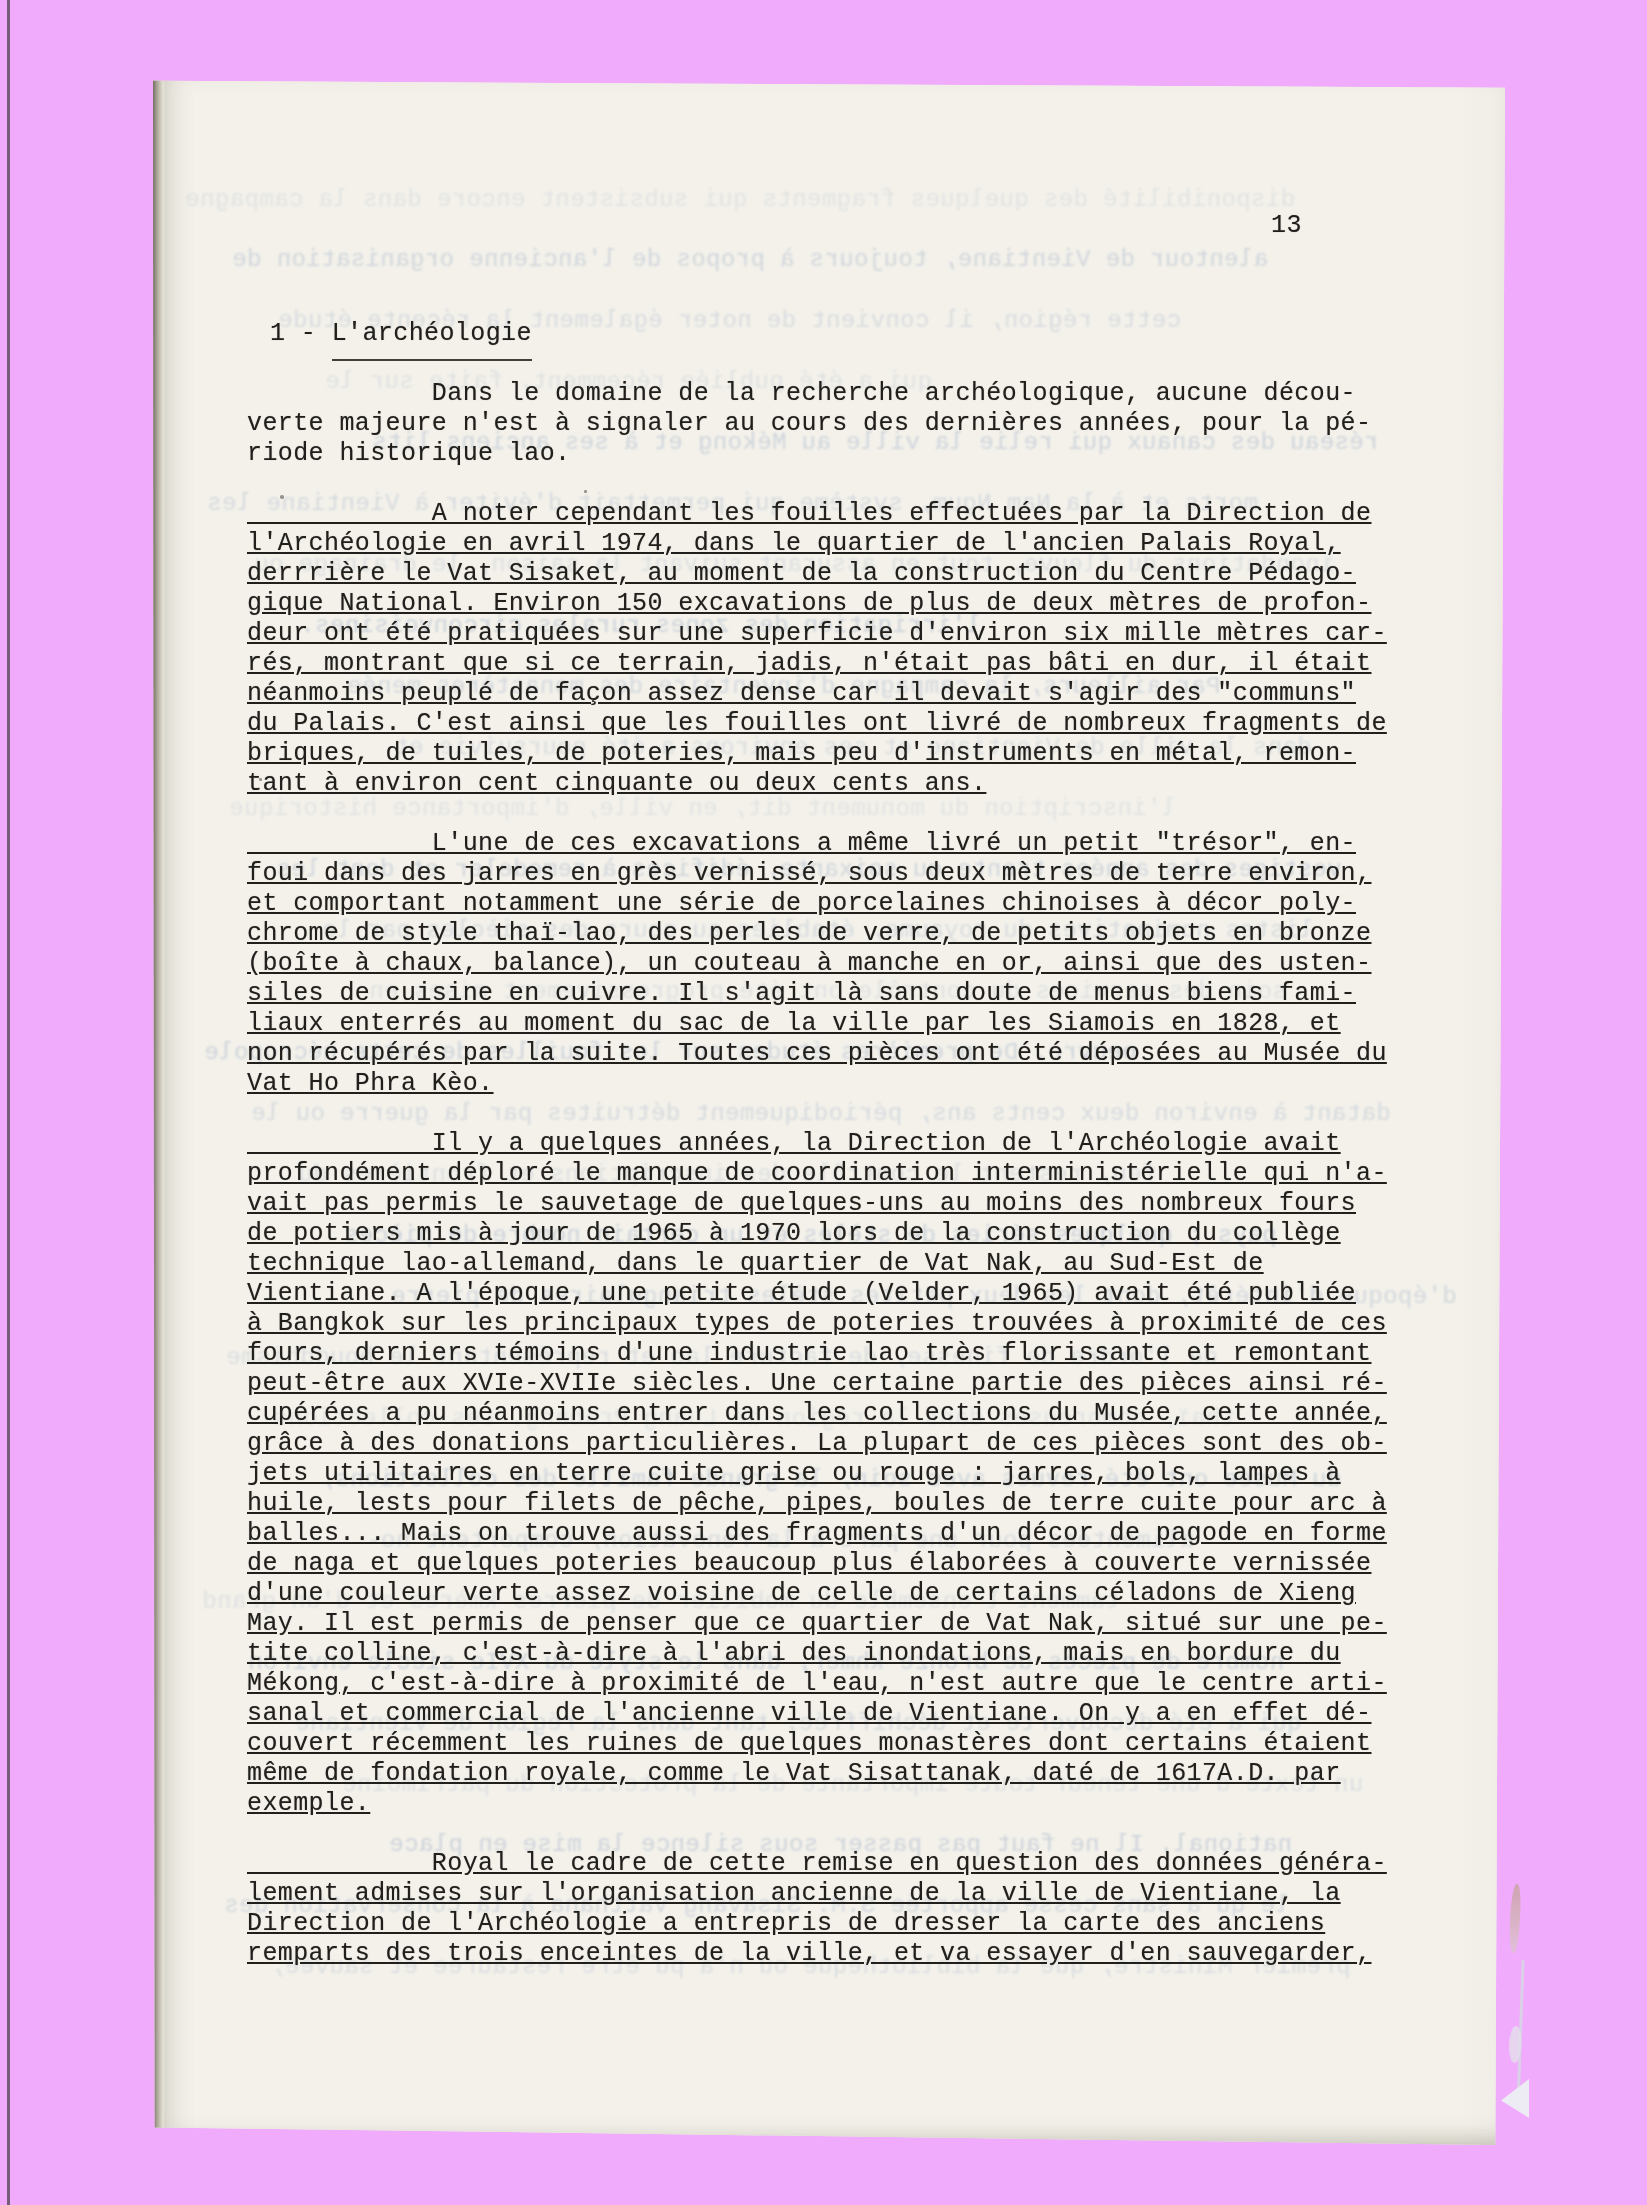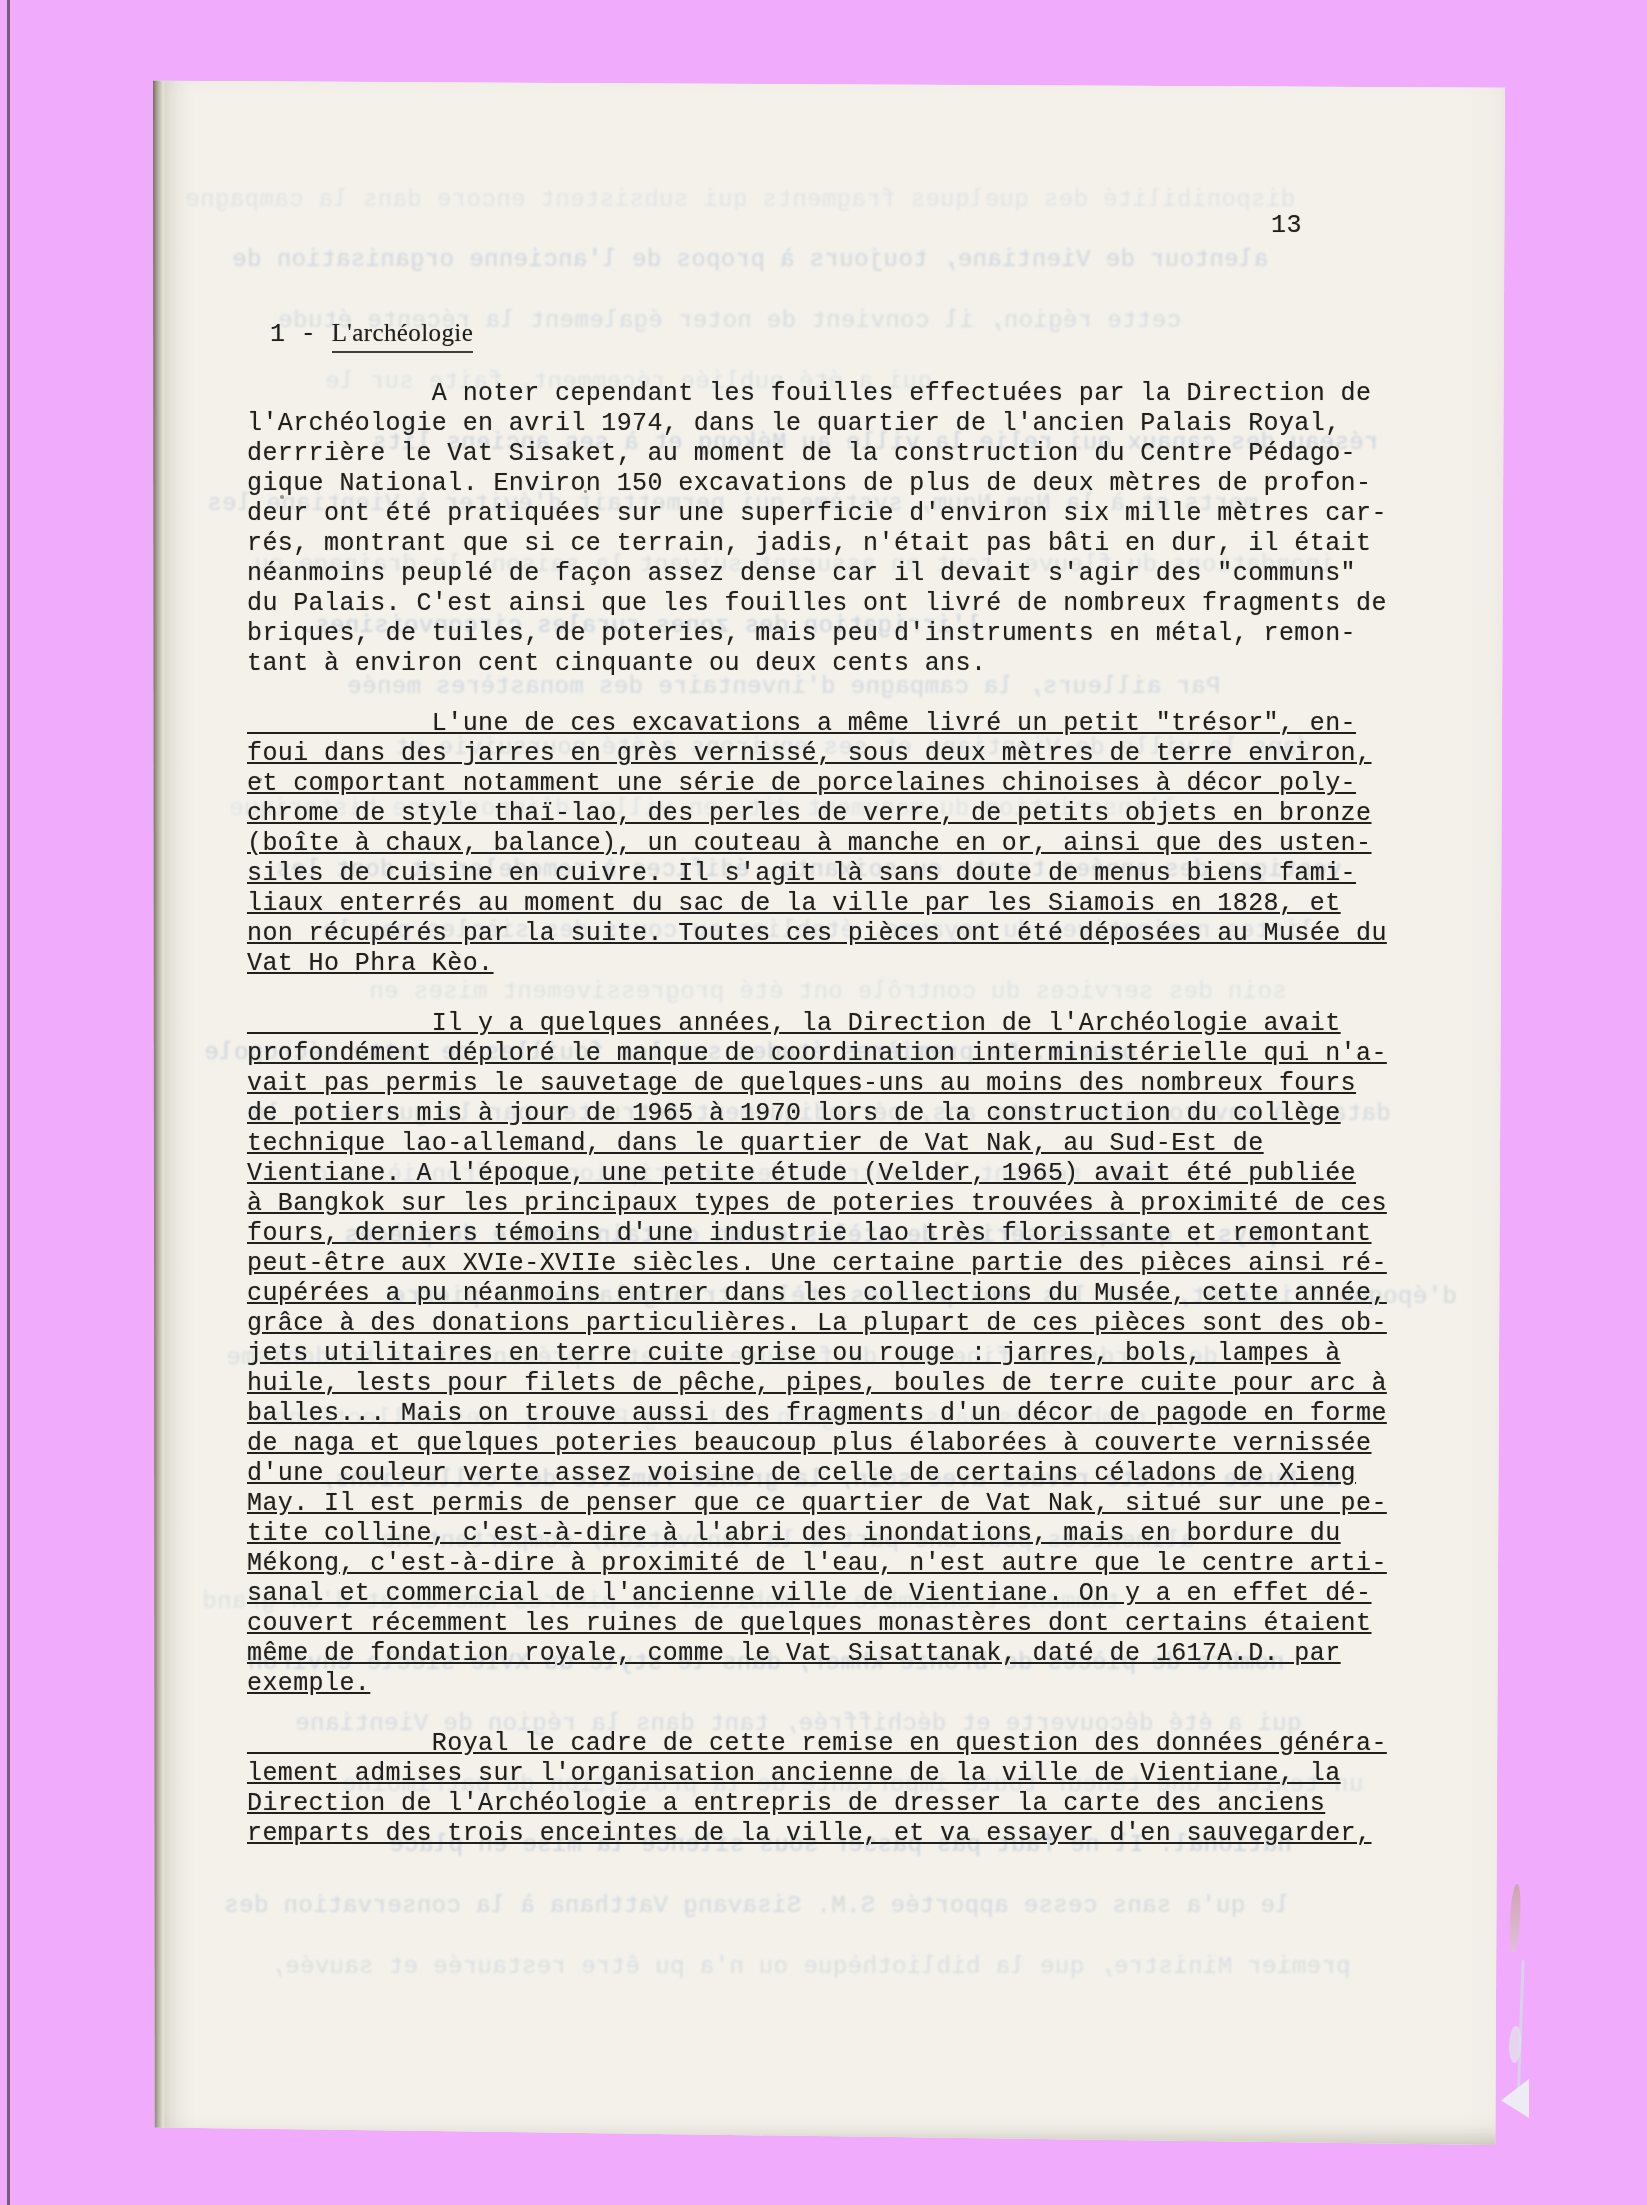--- a/index.html
+++ b/index.html
@@ -25,21 +25,21 @@
        letter-spacing:0.4px;color:#8ea1c2;transform:scaleX(-1);
        filter:blur(1.1px);}
   .text-layer{position:absolute;inset:0;color:#211f1c;}
   .page-number{position:absolute;left:1118px;top:132px;
        font-size:25px;letter-spacing:0.4px;
        text-shadow:0 0 0.9px rgba(33,31,28,.45);}
   .heading{position:absolute;left:117px;top:240px;font-size:25px;
        letter-spacing:0.4px;white-space:pre;
        text-shadow:0 0 0.9px rgba(33,31,28,.45);}
   .heading .underline{border-bottom:2.6px solid rgba(33,31,28,.85);
-       padding-bottom:5px;font-family:Liberation Serif, serif;}
+       padding-bottom:11px;}
   .text-col{position:absolute;left:94px;top:300px;
        font-size:25px;line-height:30px;letter-spacing:0.4px;
        text-shadow:0 0 0.9px rgba(33,31,28,.4);}
   .para{white-space:pre;}
   .para + .para{margin-top:30px;text-decoration:underline;}
   .speck{position:absolute;border-radius:50%;background:#3b362f;opacity:.5;}
   .artifact{position:absolute;}
   .tear-smudge{left:1510px;top:1884px;width:9.7px;height:69px;
        background:linear-gradient(180deg,#b49e74,#d8cfc0);
        border-radius:45% 55% 40% 60%;opacity:.55;transform:rotate(4deg);}
@@ -91,20 +91,23 @@
         <div class="bleed-line" style="top: 1815px; left: 71px; opacity: 0.3;">le qu'a sans cesse apportée S.M. Sisavang Vatthana à la conservation des</div>
         <div class="bleed-line" style="top: 1876px; left: 117px; opacity: 0.24;">premier Ministre, que la bibliothèque ou n'a pu être restaurée et sauvée,</div>
       </div>
 
     <div class="text-layer">
       <div class="page-number">13</div>
 
       <div class="heading"><span>1 - </span><span class="underline">L'archéologie</span></div>
 
       <div class="text-col">
+          <div class="para">            Dans le domaine de la recherche archéologique, aucune décou-
+verte majeure n'est à signaler au cours des dernières années, pour la pé-
+riode historique lao.</div>
           <div class="para">            A noter cependant les fouilles effectuées par la Direction de
 l'Archéologie en avril 1974, dans le quartier de l'ancien Palais Royal,
 derrrière le Vat Sisaket, au moment de la construction du Centre Pédago-
 gique National. Environ 150 excavations de plus de deux mètres de profon-
 deur ont été pratiquées sur une superficie d'environ six mille mètres car-
 rés, montrant que si ce terrain, jadis, n'était pas bâti en dur, il était
 néanmoins peuplé de façon assez dense car il devait s'agir des "communs"
 du Palais. C'est ainsi que les fouilles ont livré de nombreux fragments de
 briques, de tuiles, de poteries, mais peu d'instruments en métal, remon-
 tant à environ cent cinquante ou deux cents ans.</div>

